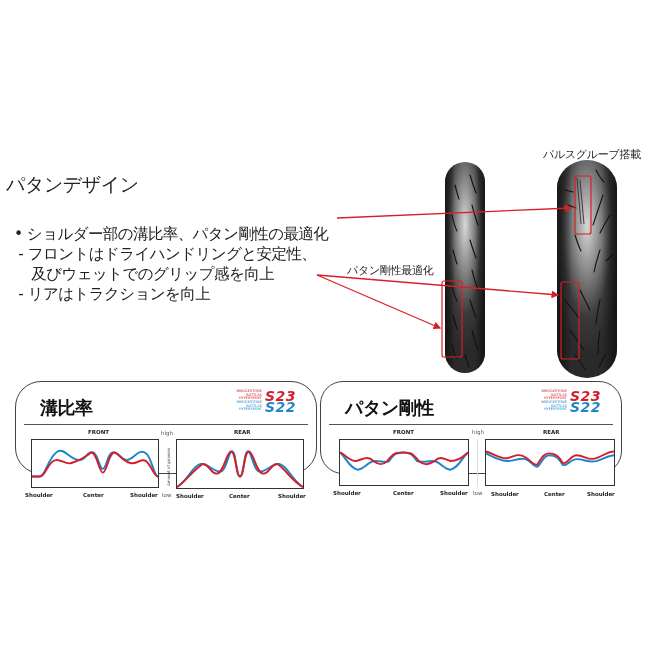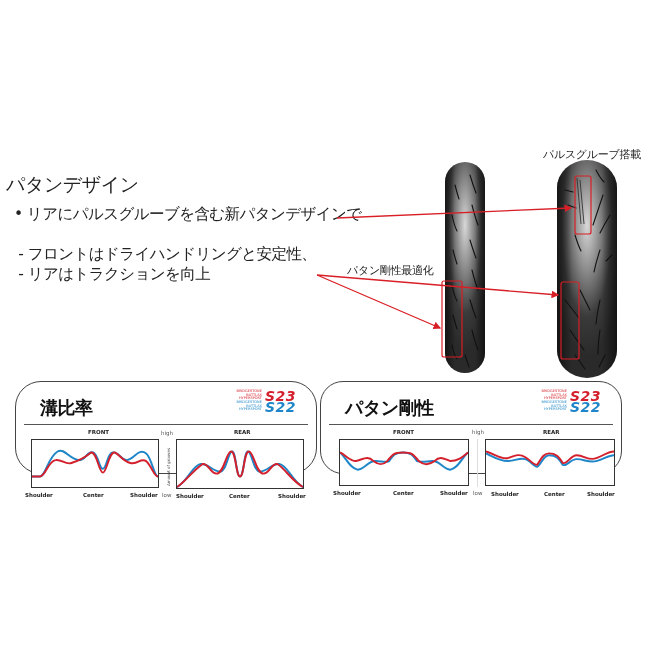--- a/index.html
+++ b/index.html
@@ -30,23 +30,24 @@
   .hl { position: absolute; font-size: 5.5px; color: #555; }
   .ylabel { position: absolute; font-size: 4px; color: #444; transform: rotate(-90deg); transform-origin: left top; white-space: nowrap; }
   .chart-box { position: absolute; border: 1px solid #333; background: #fff; }
   .chart-box svg { position: absolute; left: 0; top: 0; width: 100%; height: 100%; }
 </style>
 </head>
 <body>
 
 <div class="title">パタンデザイン</div>
 <div class="bullets">
-  <div class="bullet-line" style="white-space:pre">• リアにパルスグルーブを含む新パタンデザインで</div>
   <div class="gap"></div>
+  <div class="bullet-line" style="white-space:pre">• ショルダー部の溝比率、パタン剛性の最適化</div>
   <div class="bullet-line" style="white-space:pre"> - フロントはドライハンドリングと安定性、</div>
+  <div class="bullet-line" style="white-space:pre">    及びウェットでのグリップ感を向上</div>
   <div class="bullet-line" style="white-space:pre"> - リアはトラクションを向上</div>
 </div>
 
 <svg class="overlay" width="650" height="650">
   <defs>
     <radialGradient id="tireShade" cx="50%" cy="30%" r="60%">
       <stop offset="0%" stop-color="#d8d8d8"></stop>
       <stop offset="35%" stop-color="#8a8a8a"></stop>
       <stop offset="70%" stop-color="#3a3a3a"></stop>
       <stop offset="100%" stop-color="#2a2a2a"></stop>

